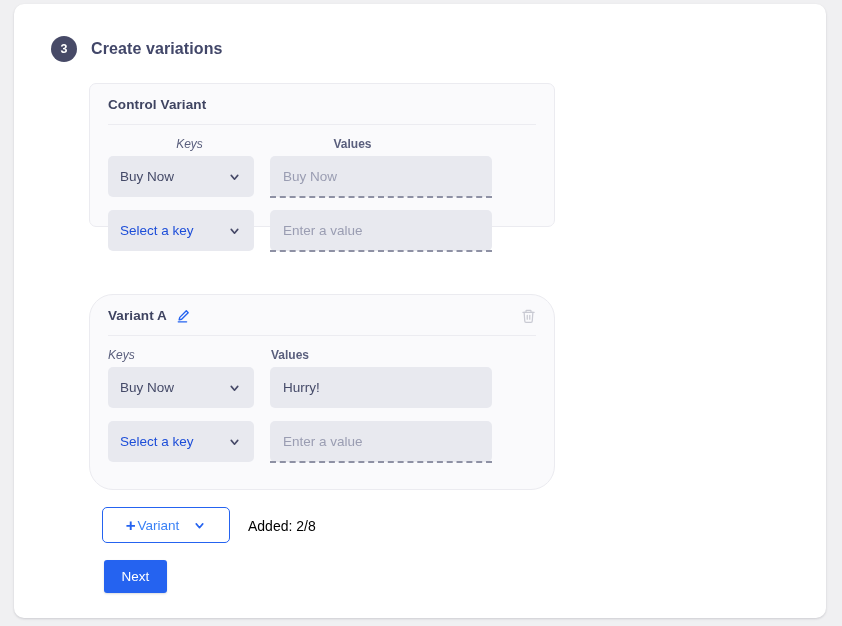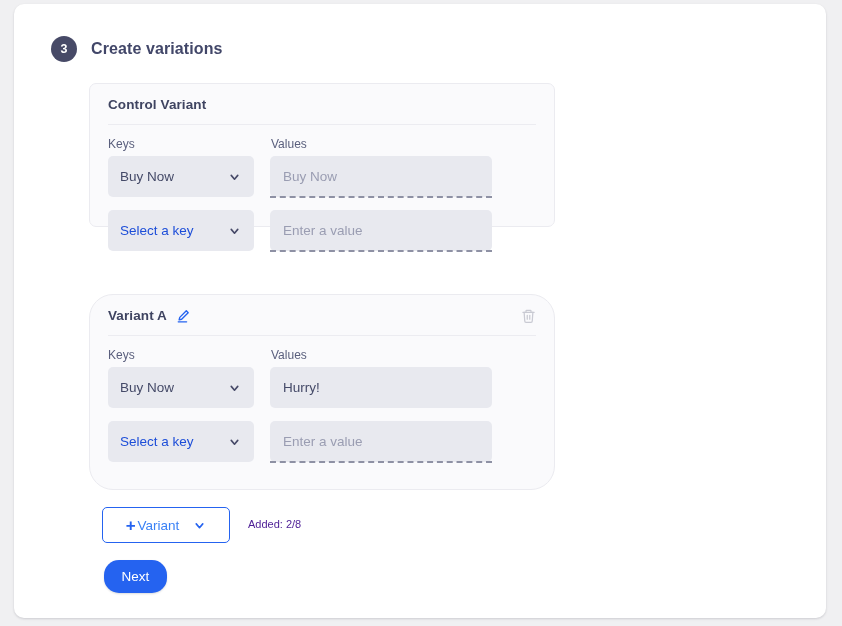--- a/index.html
+++ b/index.html
@@ -57,21 +57,21 @@
 
   
   .variant-panel {
     position: absolute;
     left: 75px;
     width: 466px;
     background: #fafafc;
     border: 1px solid #ebebf0;
     border-radius: 7px;
   }
-  #panel-control { top: 79px;  height: 144px; }
+  #panel-control { top: 79px;  height: 144px; text-align: center; }
   #panel-a       { top: 290px; height: 196px; border-radius: 24px; }
 
   .panel-head {
     position: relative;
     height: 41px;
     display: flex;
     align-items: center;
     padding: 0 18px 0 18px;
   }
   .panel-title {
@@ -110,22 +110,22 @@
 
   .col-labels {
     display: flex;
     margin-bottom: 5px;
   }
   .col-label {
     font-size: 12px;
     color: #5a5f7d;
     font-weight: 400;
   }
-  .col-label.keys   { width: 163px; }
-  .col-label.values { width: 163px; }
+  .col-label.keys   { width: 163px; font-style: italic; }
+  .col-label.values { width: 163px; font-weight: bold; }
 
   .field-row {
     display: flex;
     gap: 16px;
     margin-bottom: 13px;
   }
 
   .select-field {
     position: relative;
     width: 146px;
@@ -205,33 +205,33 @@
   }
   .add-variant-btn .chev-blue {
     margin-left: 14px;
     line-height: 0;
   }
 
   .added-count {
     position: absolute;
     left: 234px;
     top: 514px;
-    font-size: 11px;
-    color: #4c1d95;
+    font-size: 14px;
+    color: #000000;
   }
 
   .next-btn {
     position: absolute;
     left: 90px;
     top: 556px;
     width: 63px;
     height: 33px;
     background: #2563f0;
     border: none;
-    border-radius: 15px;
+    border-radius: 3px;
     color: #ffffff;
     font-size: 13.5px;
     font-family: "Liberation Sans", sans-serif;
     cursor: pointer;
     box-shadow: 0 1px 2px rgba(16,24,40,0.15);
   }
 </style>
 </head>
 <body>
 

